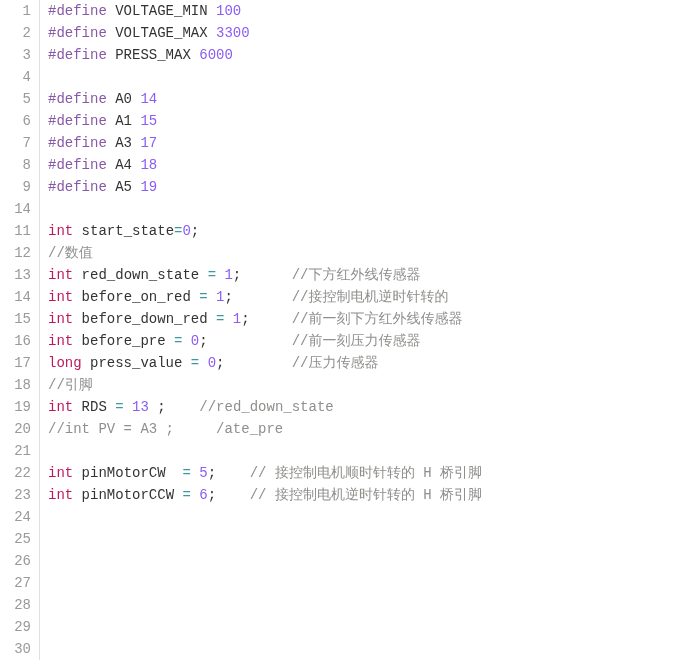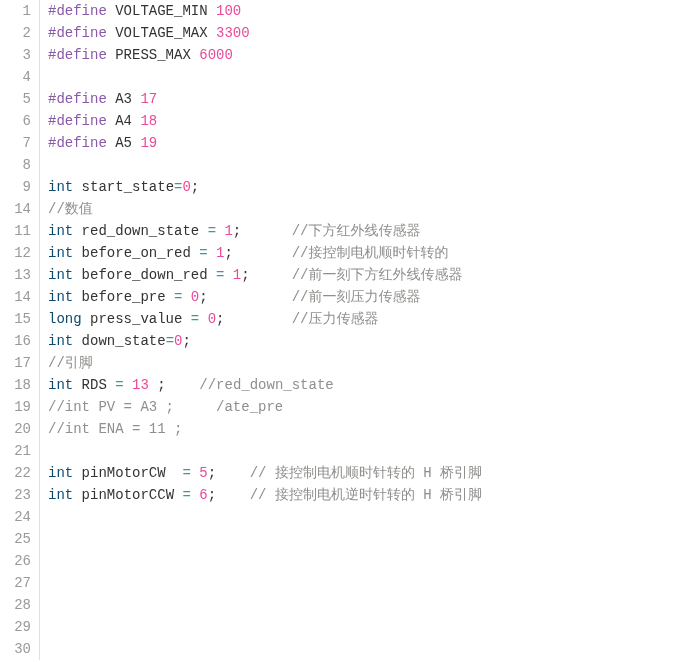--- a/index.html
+++ b/index.html
@@ -26,22 +26,22 @@
     }
     .code {
       padding-left: 8px;
       flex: 1;
     }
     .code-line {
       height: 22px;
       white-space: pre;
     }
     .preprocessor { color: #8959a8; }
-    .type { color: #0c4a6e; margin-top: 40px; }
-    .number { color: #ec4899; text-align: right; }
+    .type { color: #be185d; margin-top: 40px; }
+    .number { color: #8b5cf6; text-align: right; }
     .comment { color: #8e908c; }
     .text { color: #333333; text-align: center; }
     .operator { color: #3e999f; }
   </style>
 </head>
 <body>
 
 <div class="code-container">
   <div class="gutter">
       <div class="gutter-line">1</div>
@@ -73,34 +73,34 @@
       <div class="gutter-line">27</div>
       <div class="gutter-line">28</div>
       <div class="gutter-line">29</div>
       <div class="gutter-line">30</div>
     </div>
   <div class="code">
       <div class="code-line"><span class="preprocessor">#define</span><span class="text"> VOLTAGE_MIN </span><span class="number">100</span></div>
       <div class="code-line"><span class="preprocessor">#define</span><span class="text"> VOLTAGE_MAX </span><span class="number">3300</span></div>
       <div class="code-line"><span class="preprocessor">#define</span><span class="text"> PRESS_MAX </span><span class="number">6000</span></div>
       <div class="code-line"></div>
+      <div class="code-line"><span class="preprocessor">#define</span><span class="text"> A0 </span><span class="number">14</span></div>
+      <div class="code-line"><span class="preprocessor">#define</span><span class="text"> A1 </span><span class="number">15</span></div>
       <div class="code-line"><span class="preprocessor">#define</span><span class="text"> A3 </span><span class="number">17</span></div>
       <div class="code-line"><span class="preprocessor">#define</span><span class="text"> A4 </span><span class="number">18</span></div>
       <div class="code-line"><span class="preprocessor">#define</span><span class="text"> A5 </span><span class="number">19</span></div>
       <div class="code-line"></div>
       <div class="code-line"><span class="type">int</span><span class="text"> start_state</span><span class="operator">=</span><span class="number">0</span><span class="text">;</span></div>
       <div class="code-line"><span class="comment">//数值</span></div>
       <div class="code-line"><span class="type">int</span><span class="text"> red_down_state </span><span class="operator">=</span><span class="text"> </span><span class="number">1</span><span class="text">;      </span><span class="comment">//下方红外线传感器</span></div>
-      <div class="code-line"><span class="type">int</span><span class="text"> before_on_red </span><span class="operator">=</span><span class="text"> </span><span class="number">1</span><span class="text">;       </span><span class="comment">//接控制电机顺时针转的</span></div>
+      <div class="code-line"><span class="type">int</span><span class="text"> before_on_red </span><span class="operator">=</span><span class="text"> </span><span class="number">1</span><span class="text">;       </span><span class="comment">//接控制电机逆时针转的</span></div>
       <div class="code-line"><span class="type">int</span><span class="text"> before_down_red </span><span class="operator">=</span><span class="text"> </span><span class="number">1</span><span class="text">;     </span><span class="comment">//前一刻下方红外线传感器</span></div>
       <div class="code-line"><span class="type">int</span><span class="text"> before_pre </span><span class="operator">=</span><span class="text"> </span><span class="number">0</span><span class="text">;          </span><span class="comment">//前一刻压力传感器</span></div>
       <div class="code-line"><span class="type">long</span><span class="text"> press_value </span><span class="operator">=</span><span class="text"> </span><span class="number">0</span><span class="text">;        </span><span class="comment">//压力传感器</span></div>
-      <div class="code-line"><span class="type">int</span><span class="text"> down_state</span><span class="operator">=</span><span class="number">0</span><span class="text">;</span></div>
       <div class="code-line"><span class="comment">//引脚</span></div>
       <div class="code-line"><span class="type">int</span><span class="text"> RDS </span><span class="operator">=</span><span class="text"> </span><span class="number">13</span><span class="text"> ;    </span><span class="comment">//red_down_state</span></div>
       <div class="code-line"><span class="comment">//int PV = A3 ;     /ate_pre</span></div>
-      <div class="code-line"><span class="comment">//int ENA = 11 ;</span></div>
       <div class="code-line"></div>
       <div class="code-line"><span class="type">int</span><span class="text"> pinMotorCW  </span><span class="operator">=</span><span class="text"> </span><span class="number">5</span><span class="text">;    </span><span class="comment">// 接控制电机顺时针转的 H 桥引脚</span></div>
       <div class="code-line"><span class="type">int</span><span class="text"> pinMotorCCW </span><span class="operator">=</span><span class="text"> </span><span class="number">6</span><span class="text">;    </span><span class="comment">// 接控制电机逆时针转的 H 桥引脚</span></div>
       <div class="code-line"></div>
     </div>
 </div>
 
 </body></html>

